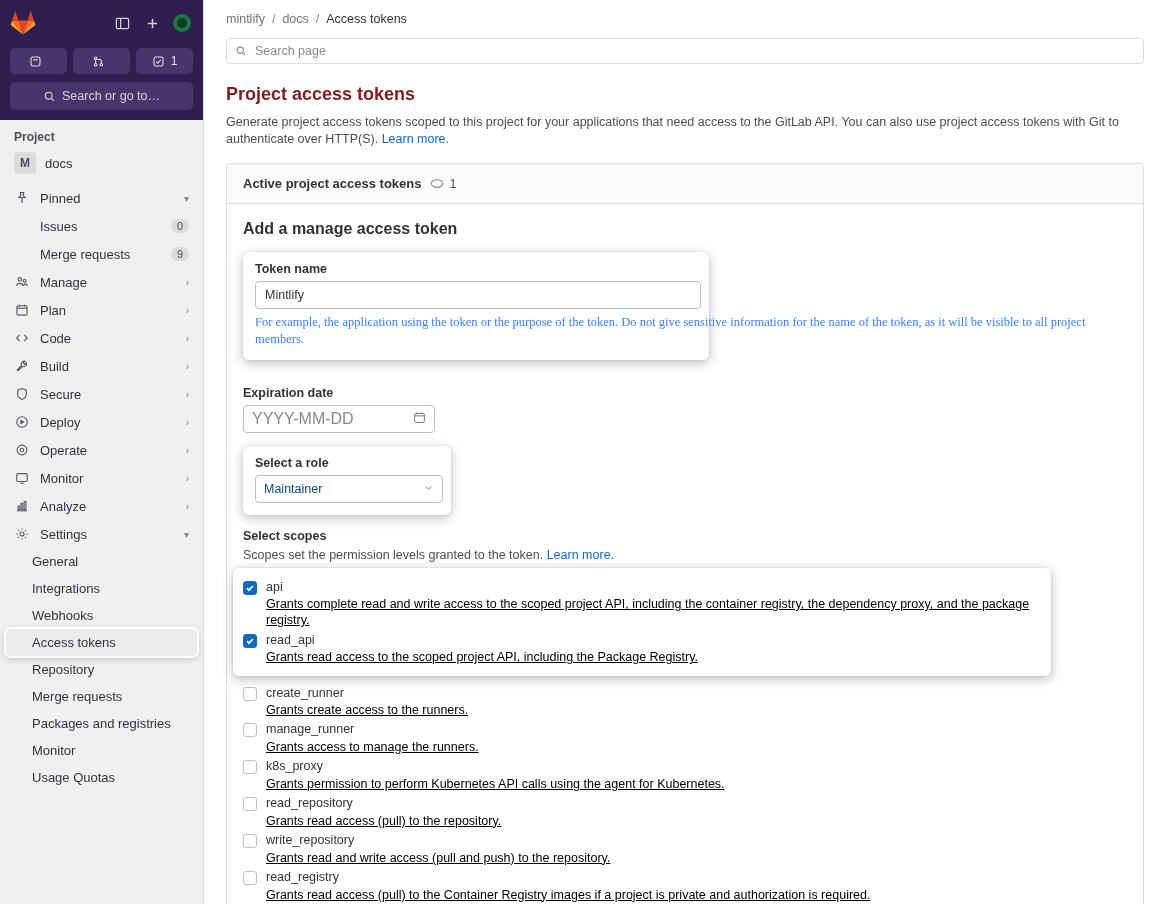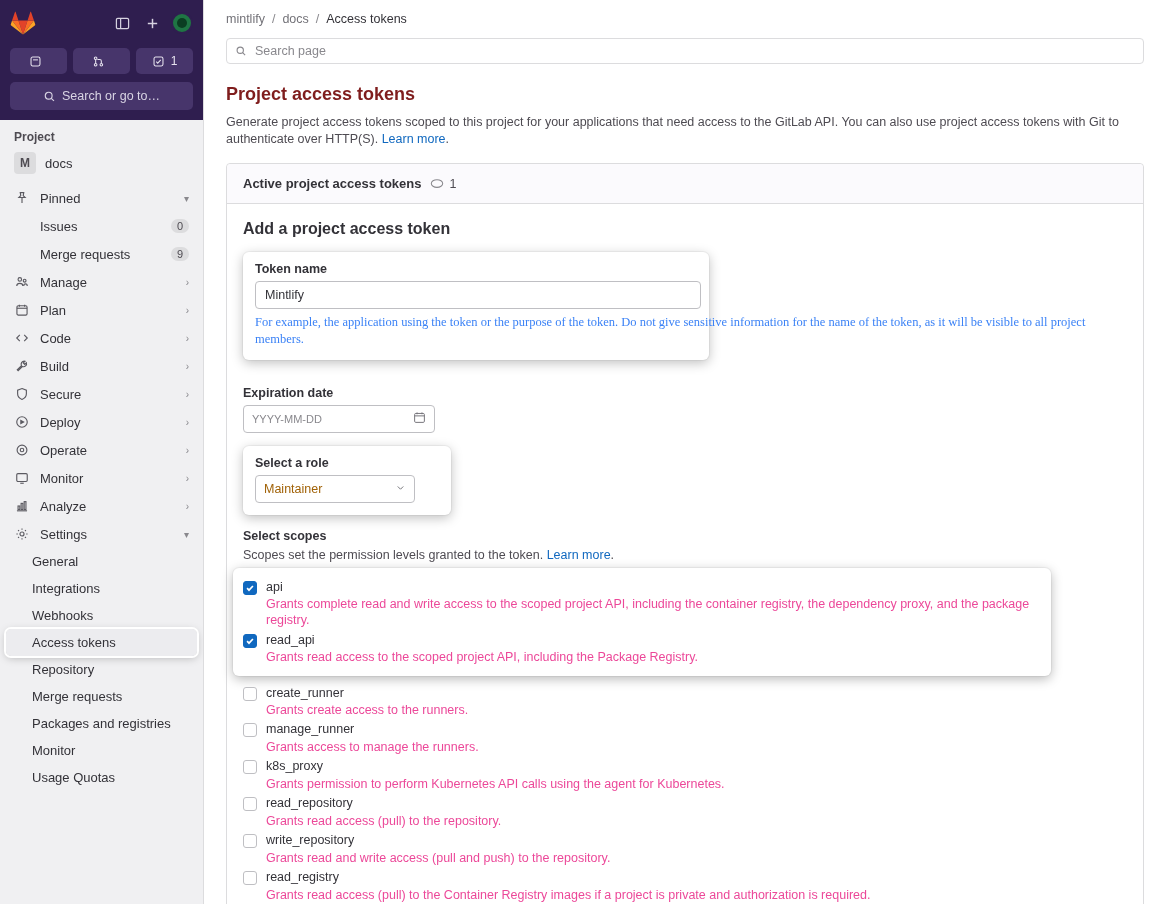--- a/index.html
+++ b/index.html
@@ -149,43 +149,43 @@
 
   .float-card {
     background:#fff; border-radius:6px;
     box-shadow: 0 0 0 1px rgba(0,0,0,.04), 0 3px 12px rgba(0,0,0,.25);
     padding: 10px 12px 12px 12px;
   }
 
   .date-input {
     width: 192px; height:28px; border:1px solid #bfbfc3; border-radius:4px;
     display:flex; align-items:center; justify-content:space-between;
-    padding: 0 8px; color:#89888d; font-size:11px; background:#fff;
+    padding: 0 8px; color:#89888d; font-size:16px; background:#fff;
   }
   .select-input {
-    width: 160px; height:28px; border:1px solid #bfbfc3; border-radius:4px;
+    width: 188px; height:28px; border:1px solid #bfbfc3; border-radius:4px;
     display:flex; align-items:center; justify-content:space-between;
-    padding: 0 8px; color:#a16207; font-size:12.5px; background:#fff;
+    padding: 0 8px; color:#0c4a6e; font-size:12.5px; background:#fff;
   }
 
   .scopes-note { font-size:12.5px; color:#4e4b52; margin-top:3px; }
 
   .scope-row { display:flex; gap:9px; align-items:flex-start; padding: 3px 0 0 0; }
   .cb {
     width: 14px; height:14px; border:1px solid #bfbfc3; border-radius:3px;
     background:#fff; margin-top: 2px; flex: 0 0 14px;
   }
   .cb.checked {
     background:#1068bf; border-color:#1068bf;
     display:flex; align-items:center; justify-content:center;
   }
   .cb.checked svg { display:block; }
   .scope-text { flex:1; }
   .scope-name { font-size:12.5px; color:#333238; line-height:1.25; }
-  .scope-desc { font-size:12.5px; color:#ec4899; line-height:1.3; margin-top:1px; }
+  .scope-desc { font-size:12.5px; color:#000000; line-height:1.3; margin-top:1px;text-decoration:underline; }
 
   .scopes-float {
     background:#fff; border-radius:6px;
     box-shadow: 0 0 0 1px rgba(0,0,0,.04), 0 3px 12px rgba(0,0,0,.28);
     padding: 8px 21px 10px 10px;
     margin: 6px -10px 0 -10px;
   }
 </style>
 </head>
 <body>
@@ -464,21 +464,21 @@
         <span>Active project access tokens</span>
         <span class="count-pill">
           <svg width="14" height="11" viewBox="0 0 16 12" fill="none" stroke="#89888d" stroke-width="1.2">
             <ellipse cx="8" cy="6" rx="6.5" ry="4.4"></ellipse>
           </svg>
           <span>1</span>
         </span>
       </div>
 
       <div class="panel-body">
-        <h2 class="form-title">Add a project access token</h2>
+        <h2 class="form-title">Add a manage access token</h2>
 
         <div class="float-card" style="width:466px;">
           <div class="field-label">Token name</div>
           <div class="text-input" style="width:446px;">
             <span>Mintlify</span>
           </div>
           <div class="helper" style="width:872px;">For example, the application using the token or the purpose of the token. Do not give sensitive information for the name of the token, as it will be visible to all project members.</div>
         </div>
 
         <div style="margin-top:26px;">

